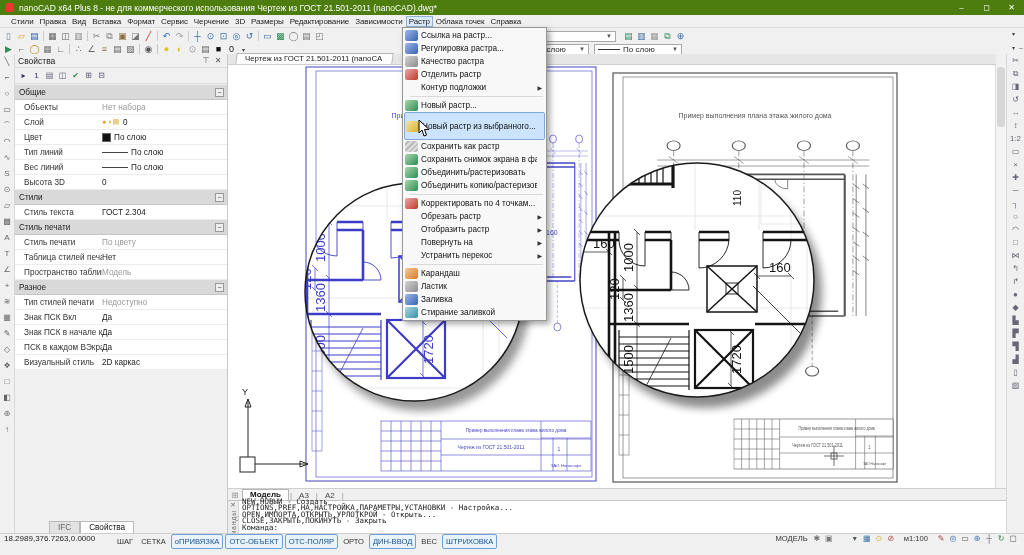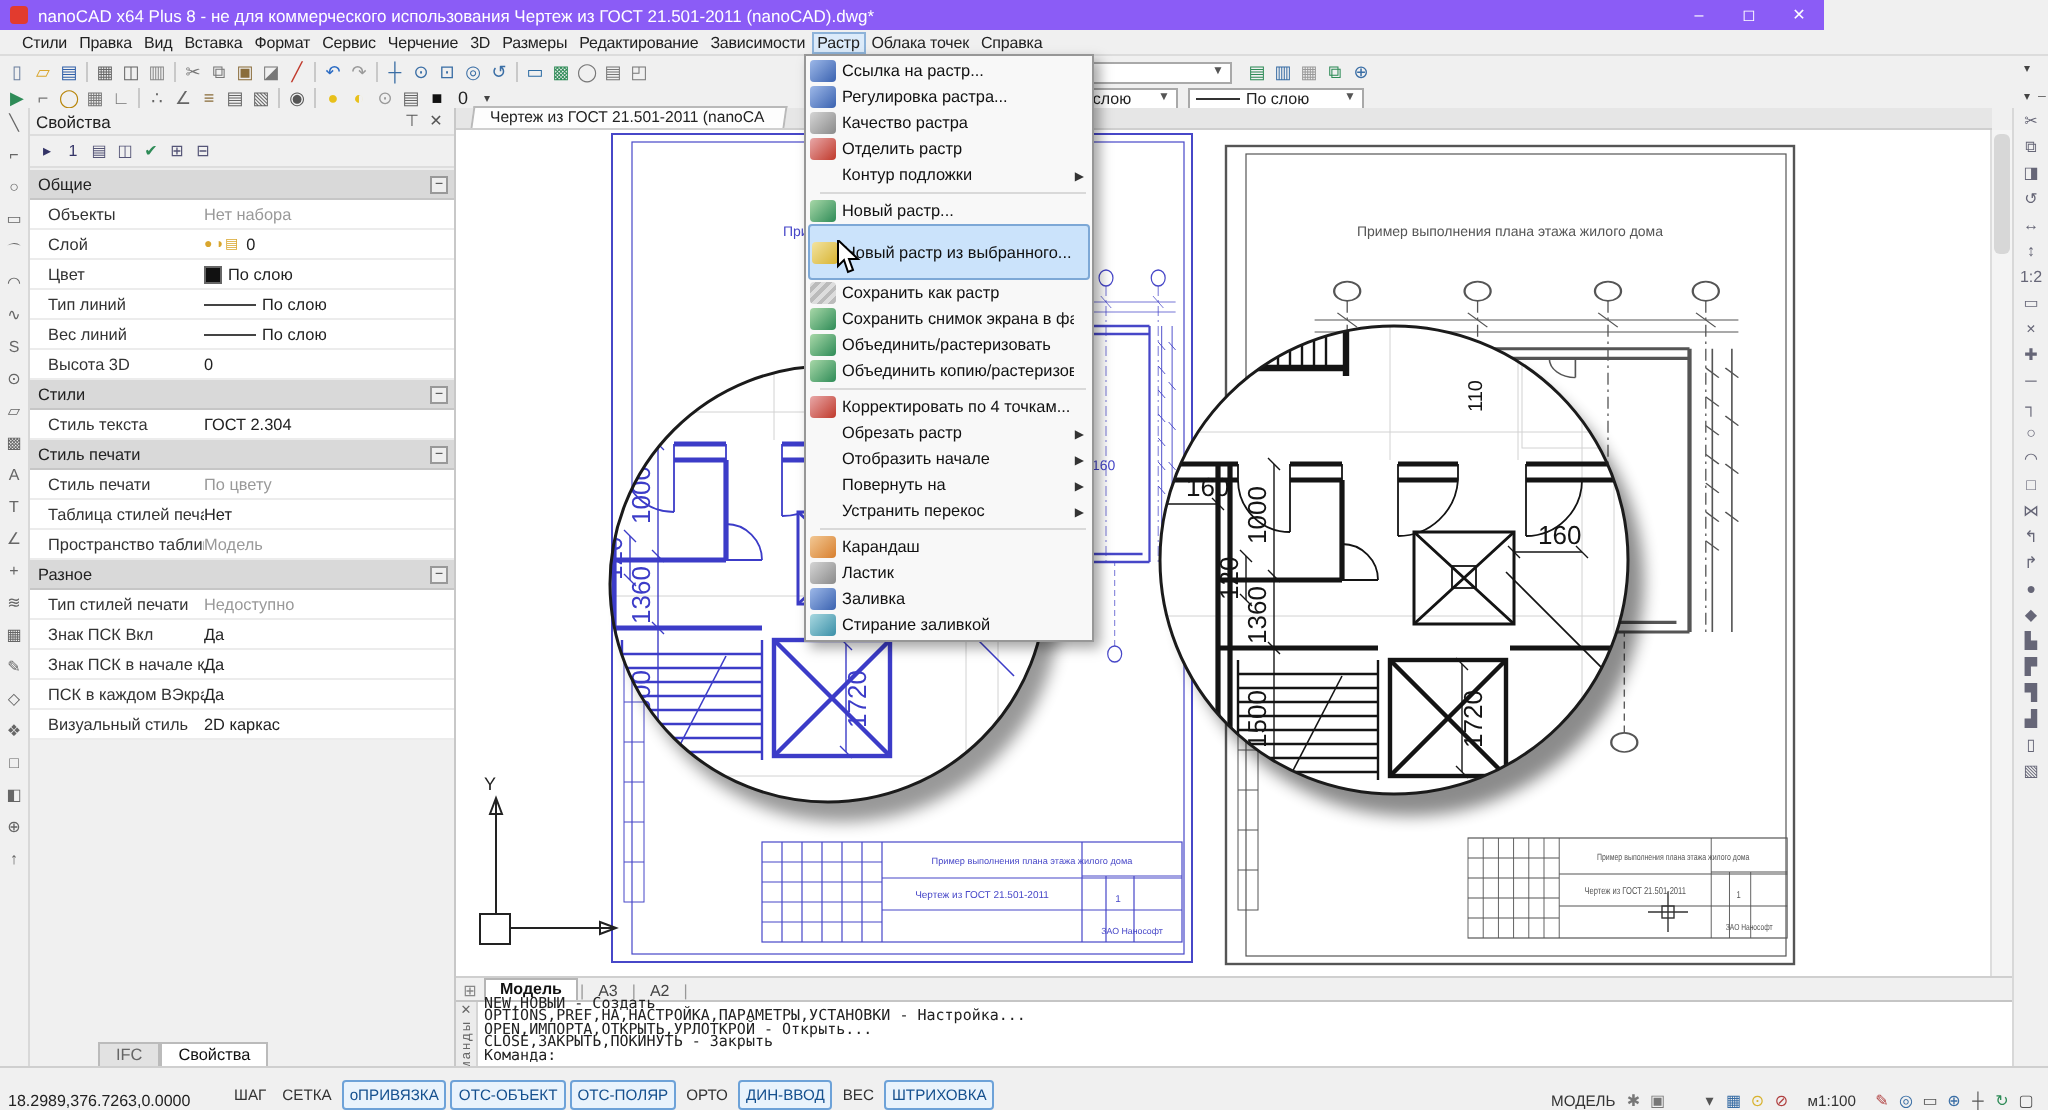--- a/index.html
+++ b/index.html
@@ -1,19 +1,19 @@
 <!DOCTYPE html>
 <html><head>
 <meta charset="utf-8">
 <style>
 *{margin:0;padding:0;box-sizing:border-box}
 html,body{width:1024px;height:555px;overflow:hidden}
 body{font-family:"Liberation Sans",sans-serif;font-size:9px;color:#222;background:#f0f0f0;position:relative}
 .abs{position:absolute}
-#titlebar{left:0;top:0;width:912px;height:15px;background:#8b5cf6;color:#fff;display:flex;align-items:center}
+#titlebar{left:0;top:0;width:1024px;height:15px;background:#4d7c0f;color:#fff;display:flex;align-items:center}
 #applogo{width:9px;height:9px;background:#e23b2e;border-radius:2px;margin:0 5px 0 5px;flex:none}
 #wintitle{flex:1;font-size:8.5px;white-space:nowrap;overflow:hidden}
 .winbtn{width:25px;text-align:center;font-size:8px}
 #menubar{left:0;top:15px;width:1024px;height:13px;border-bottom:1px solid #dcdcdc;display:flex;align-items:center;font-size:8px;letter-spacing:-0.1px;padding-left:8px}
 .mitem{padding:1px 3px;white-space:nowrap}
 .mitem.active{background:#dcebfa;border:1px solid #8eb3d9;padding:0 2px}
 #tb1{left:0;top:29px;width:1024px;height:14px;display:flex;align-items:center;padding-left:2px}
 #tb2{left:0;top:43px;width:1024px;height:12px;display:flex;align-items:center;padding-left:2px}
 .tb1right{position:absolute;left:490px;top:0;height:14px;display:flex;align-items:center}
 .tb2right{position:absolute;left:490px;top:0;height:12px;display:flex;align-items:center}
@@ -58,21 +58,21 @@
 #laytabs{left:228px;top:488px;width:778px;height:12px;background:#f0f0f0;border-top:1px solid #cfcfcf;display:flex;align-items:flex-end;font-size:8px;color:#555}
 #laytabs .licon{width:14px;text-align:center;color:#888;font-size:8px}
 .ltab{padding:0 7px 1px;border:1px solid #b5b5b5;border-bottom:none;background:#fff;font-weight:bold;color:#111;font-size:8px}
 .ltab2{padding:0 6px;color:#444}
 .lsep{color:#999;padding:0 1px}
 #cmd{left:228px;top:500px;width:778px;height:33px;background:#fff;border-top:1px solid #c5c5c5;display:flex}
 #cmdside{width:11px;background:#ececec;border-right:1px solid #d5d5d5;display:flex;flex-direction:column;align-items:center;font-size:6.5px;color:#666}
 #cmdside .vert{writing-mode:vertical-rl;transform:rotate(180deg);font-size:6.5px;margin-top:1px;letter-spacing:1px}
 #cmdlines{flex:1;font-family:"DejaVu Sans Mono",monospace;font-size:7.5px;color:#222;line-height:6.4px;padding:1px 3px;overflow:hidden;margin-top:-3px}
 #cmdlines div{white-space:nowrap}
-#statusbar{left:0;top:533px;width:1024px;height:22px;background:#f0f0f0;border-top:1px solid #cfcfcf;display:flex;align-items:flex-end;font-size:7.6px}
+#statusbar{left:0;top:533px;width:1024px;height:22px;background:#f0f0f0;border-top:1px solid #cfcfcf;display:flex;align-items:flex-start;font-size:7.6px}
 #coords{width:113px;padding-left:4px;color:#222;white-space:nowrap;font-size:8px}
 .stoggle{padding:2px 3px;margin:0 1px;color:#333;white-space:nowrap}
 .stoggle.on{border:1px solid #6da2d8;background:#e9f3fc;color:#15508e;border-radius:2px}
 #sright{margin-left:auto;display:flex;align-items:center;padding-right:5px;color:#444}
 #sright .sicon{width:12px;text-align:center;font-size:8px}
 #sright .slabel{padding:0 3px;color:#333}
 #sright .scale{padding:0 7px;color:#333}
 #sright .gap{width:14px}
 #rastermenu{left:345px;top:27px;width:145px;background:#f8f8f8;border:1px solid #979797;box-shadow:3px 3px 6px rgba(0,0,0,.35);padding:1px;z-index:50}
 .mrow{height:13px;display:flex;align-items:center;font-size:8.2px;position:relative;padding-right:3px}
@@ -710,21 +710,21 @@
       <span class="mlabel">Корректировать по 4 точкам...</span>
       <span class="marrow">▶</span>
     </div>
     <div class="mrow arrow">
       <span class="micon i-none"></span>
       <span class="mlabel">Обрезать растр</span>
       <span class="marrow">▶</span>
     </div>
     <div class="mrow arrow">
       <span class="micon i-none"></span>
-      <span class="mlabel">Отобразить начале</span>
+      <span class="mlabel">Отобразить растр</span>
       <span class="marrow">▶</span>
     </div>
     <div class="mrow arrow">
       <span class="micon i-none"></span>
       <span class="mlabel">Повернуть на</span>
       <span class="marrow">▶</span>
     </div>
     <div class="mrow arrow">
       <span class="micon i-none"></span>
       <span class="mlabel">Устранить перекос</span>

